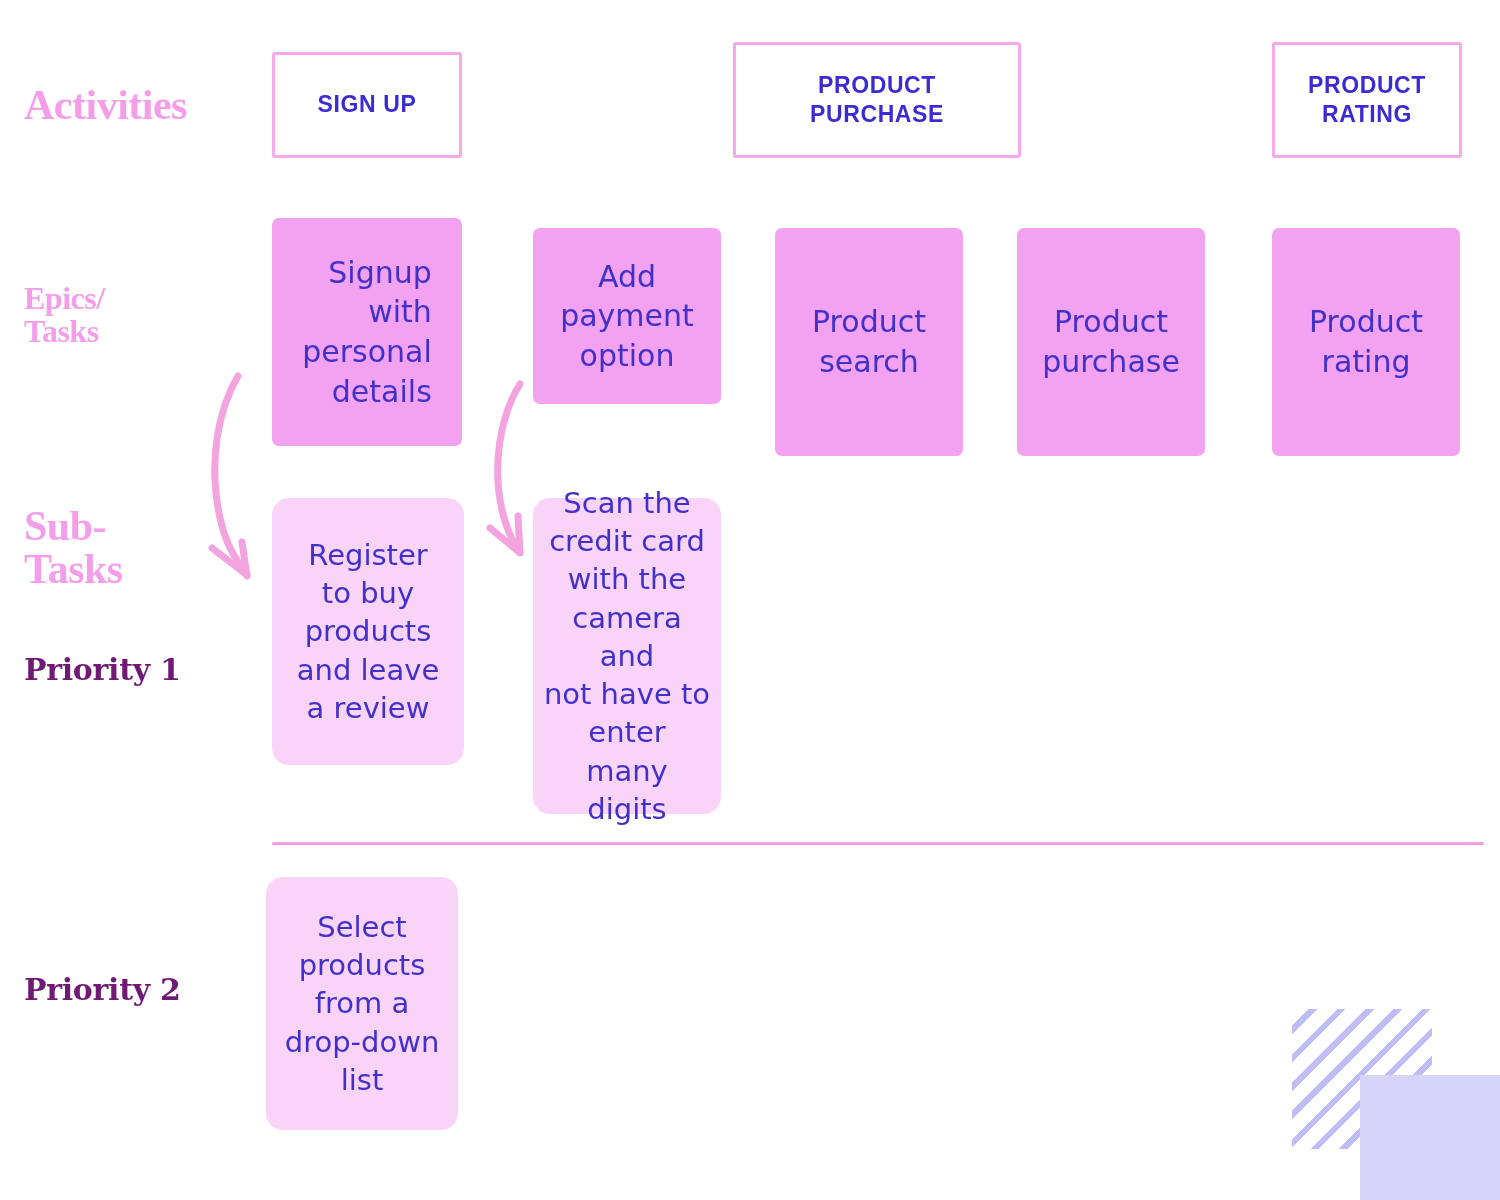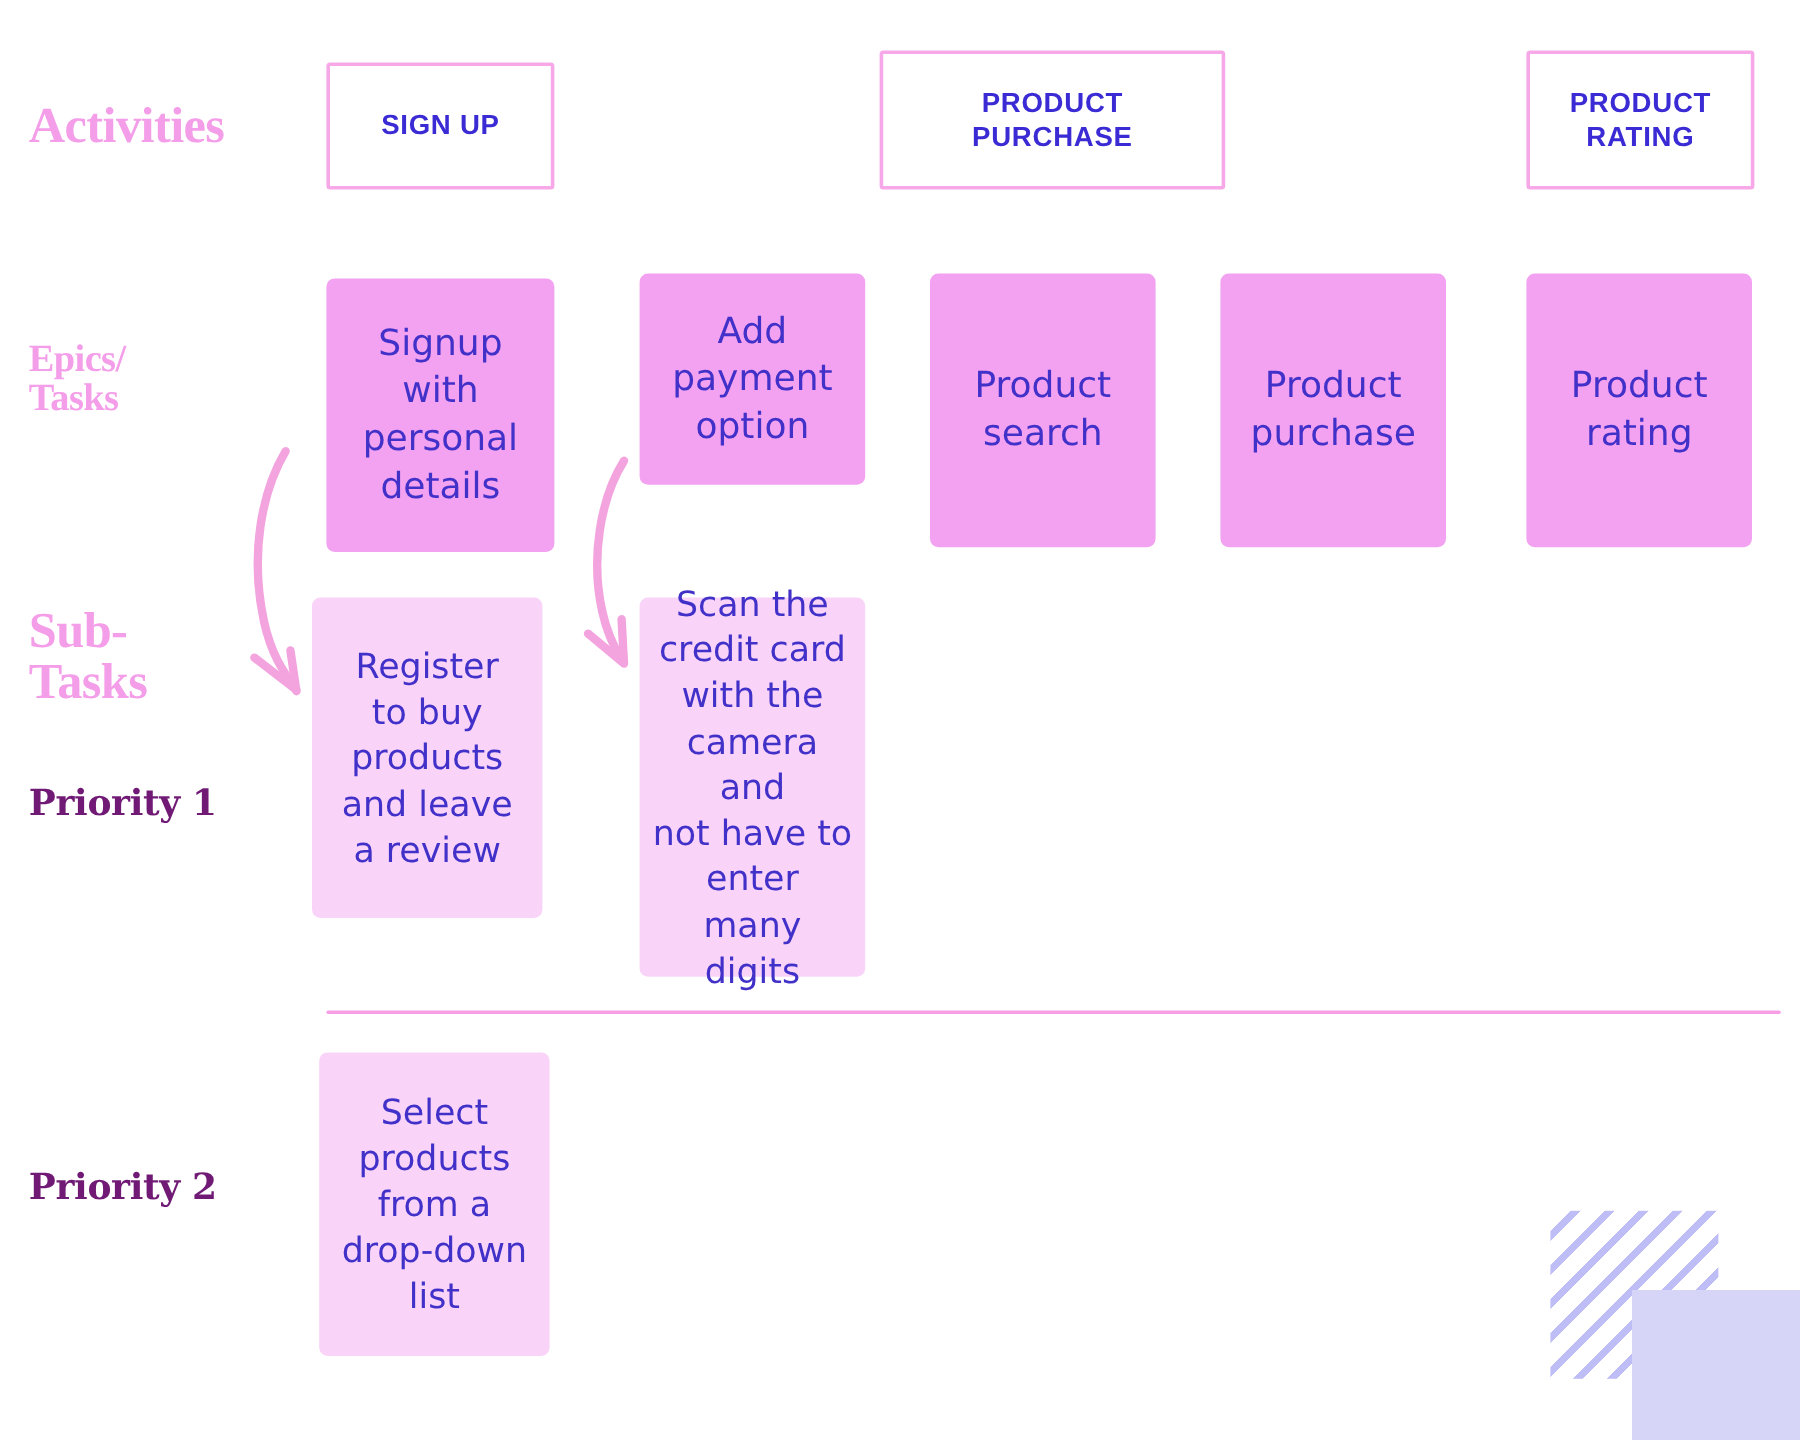--- a/index.html
+++ b/index.html
@@ -99,29 +99,30 @@
   }
   .note.epic {
     background: #F2A2F0;
     font-size: 30px;
     line-height: 1.32;
   }
   .note.subtask {
     background: #F9D4F8;
     font-size: 29px;
     line-height: 1.32;
-  }
-
-  #note-signup-details   { left: 272px;  top: 232px; width: 190px; height: 228px; }
+    border-radius: 17px;
+  }
+
+  #note-signup-details   { left: 272px;  top: 218px; width: 190px; height: 228px; text-align: right; }
   #note-add-payment      { left: 533px;  top: 228px; width: 188px; height: 176px; }
   #note-product-search   { left: 775px;  top: 228px; width: 188px; height: 228px; }
   #note-product-purchase { left: 1017px; top: 228px; width: 188px; height: 228px; }
   #note-product-rating   { left: 1272px; top: 228px; width: 188px; height: 228px; }
 
-  #note-register-buy     { left: 260px;  top: 498px; width: 192px; height: 267px; }
+  #note-register-buy     { left: 272px;  top: 498px; width: 192px; height: 267px; }
   #note-scan-card        { left: 533px;  top: 498px; width: 188px; height: 316px; }
   #note-select-dropdown  { left: 266px;  top: 877px; width: 192px; height: 253px; text-align: center; }
 
   
   #priority-divider {
     position: absolute;
     left: 272px;
     top: 842px;
     width: 1212px;
     height: 3px;

